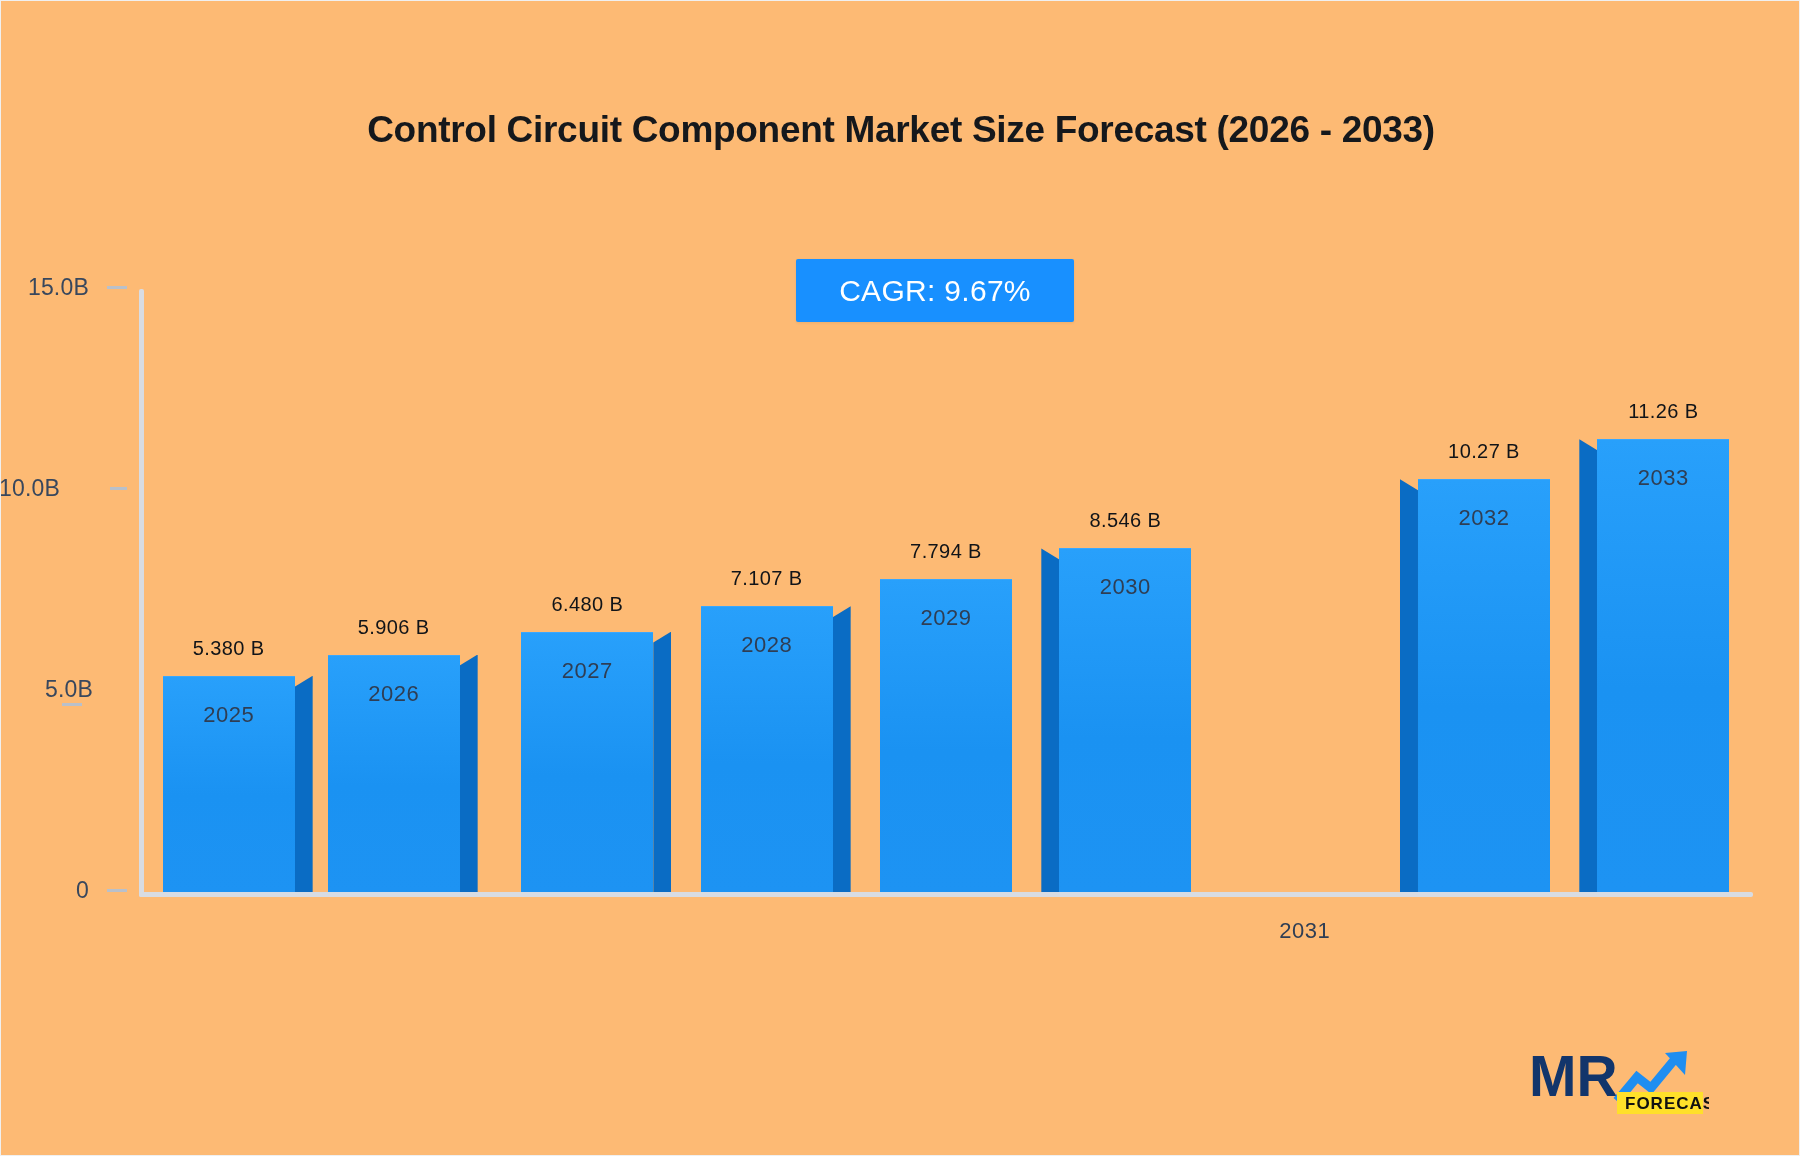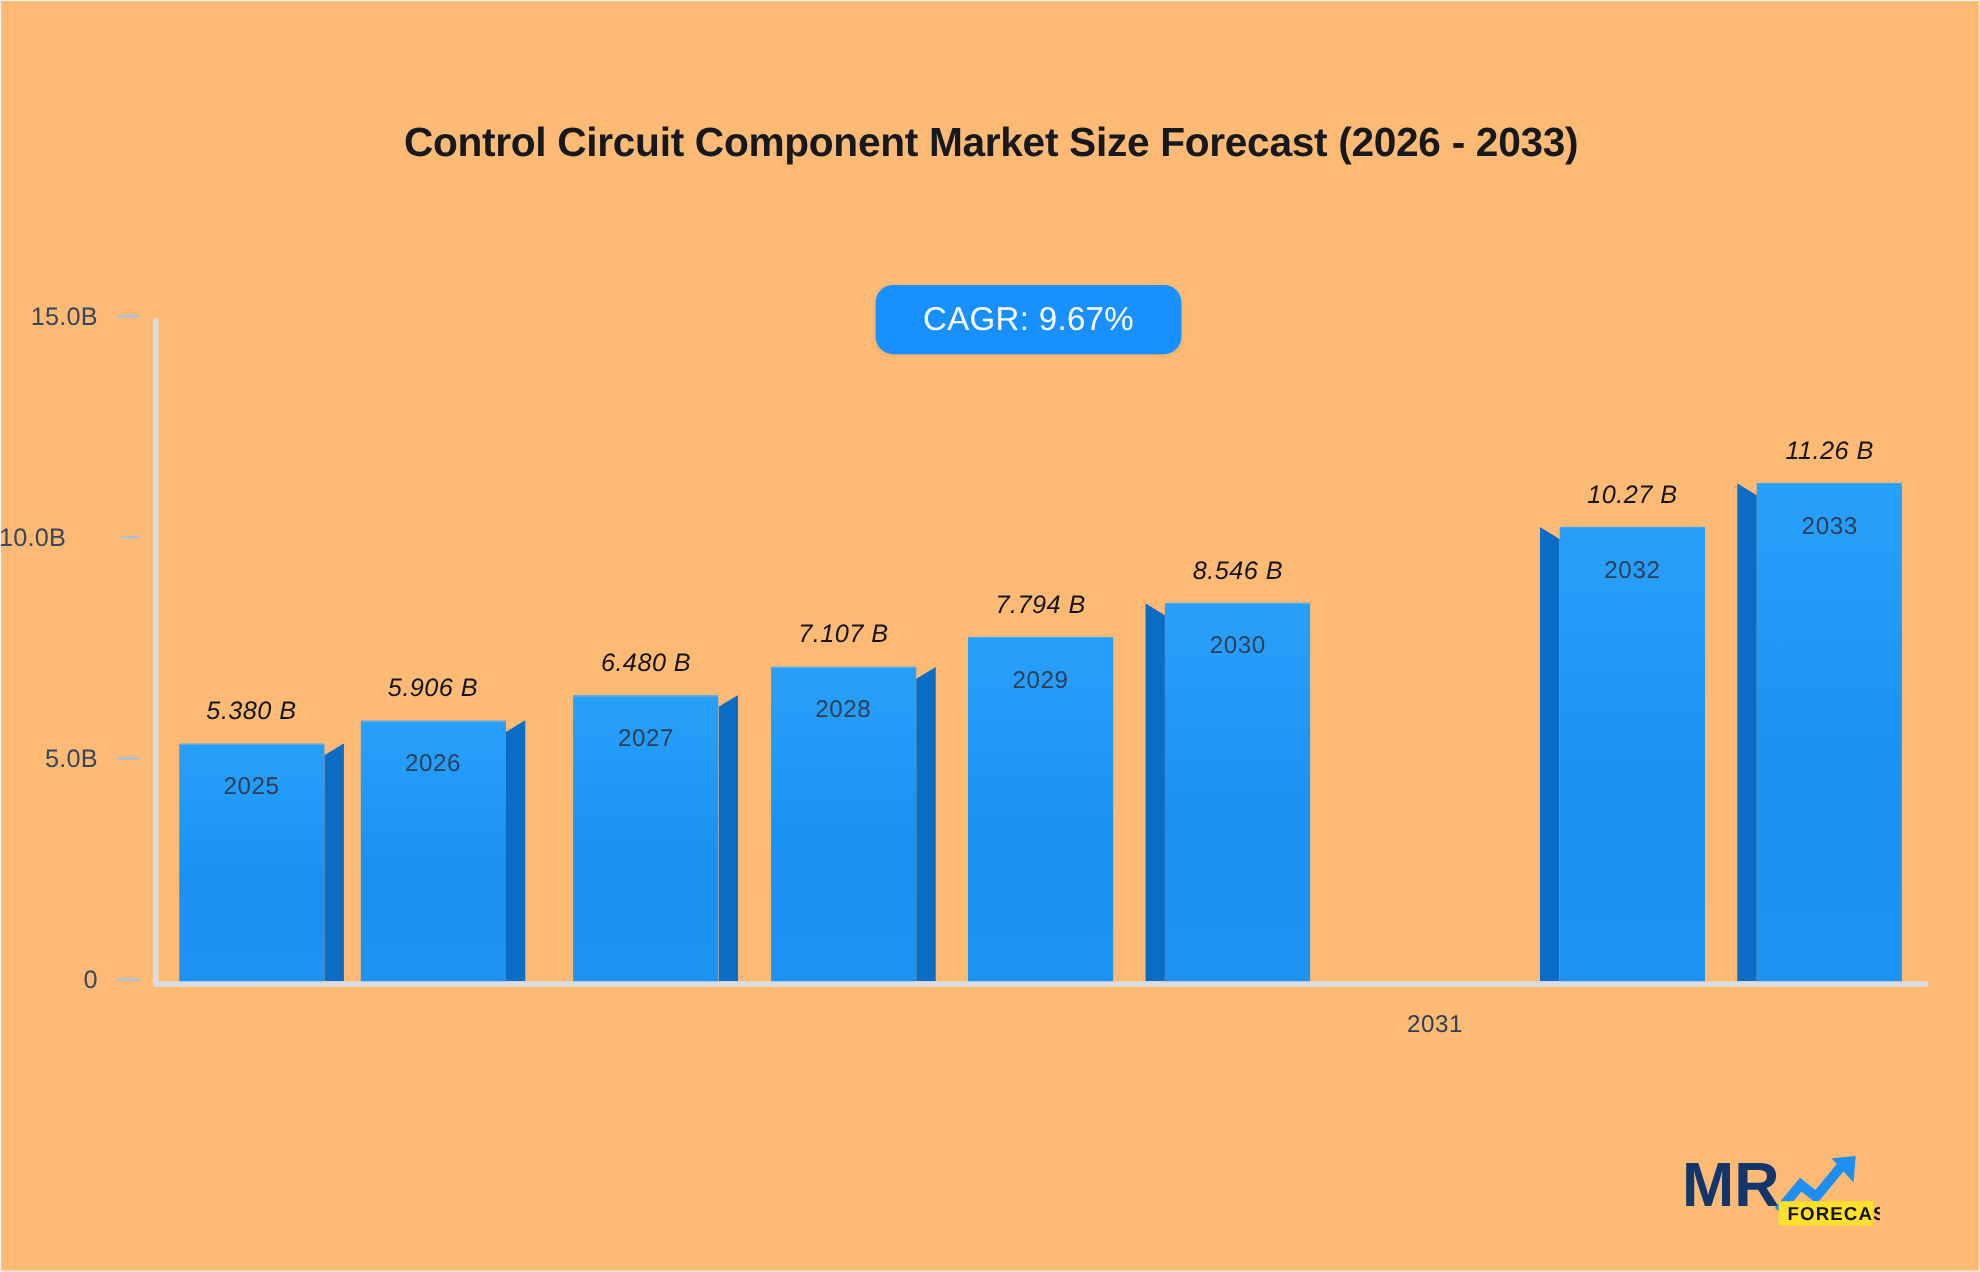--- a/index.html
+++ b/index.html
@@ -45,21 +45,21 @@
   }
 
   
   #cagr-badge {
     position: absolute;
     top: 258px;
     left: 795px;
     min-width: 278px;
     height: 63px;
     background: #1890ff;
-    border-radius: 16px;
+    border-radius: 2px;
     display: flex;
     align-items: center;
     justify-content: center;
     padding: 0 26px;
     box-shadow: 0 1px 3px rgba(0,0,0,0.07);
   }
   #cagr-badge-label {
     color: #ffffff;
     font-size: 30px;
     font-weight: 400;
@@ -159,25 +159,24 @@
     left: -18px;
     clip-path: polygon(0 0, 100% 11px, 100% 100%, 0 100%);
   }
 
   .bar-value {
     position: absolute;
     bottom: 100%;
     left: 50%;
     transform: translateX(-50%);
     margin-bottom: 16px;
-    font-size: 23px;
+    font-size: 20px;
     color: #111418;
     white-space: nowrap;
     letter-spacing: 0.4px;
-    font-style: italic;
   }
 
   .bar-cat {
     position: absolute;
     top: 26px;
     left: 50%;
     transform: translateX(-50%);
     font-size: 22px;
     color: #2f3e54;
     font-weight: 500;
@@ -211,21 +210,21 @@
     <div id="x-axis-line"></div>
     <div id="y-ticks">
         <div class="y-tick" style="top: -15px; left: -140px; right: auto; width: 140px;">
           <span class="y-tick-text">15.0B</span>
           <span class="y-tick-dash"></span>
         </div>
         <div class="y-tick" style="top: 186px; left: -140px; right: auto; width: 140px; gap: 32px;">
           <span class="y-tick-text">10.0B</span>
           <span class="y-tick-dash"></span>
         </div>
-        <div class="y-tick" style="top: 387px; left: -140px; right: auto; width: 140px;">
+        <div class="y-tick" style="top: 387px; left: -140px; right: auto; width: 140px; flex-direction: column;">
           <span class="y-tick-text">5.0B</span>
           <span class="y-tick-dash"></span>
         </div>
         <div class="y-tick" style="top: 588px; left: -140px; right: auto; width: 140px;">
           <span class="y-tick-text">0</span>
           <span class="y-tick-dash"></span>
         </div>
       </div>
     <div id="bars">
         <div class="bar-slot" style="left: 0px; width: 179.333px;">

